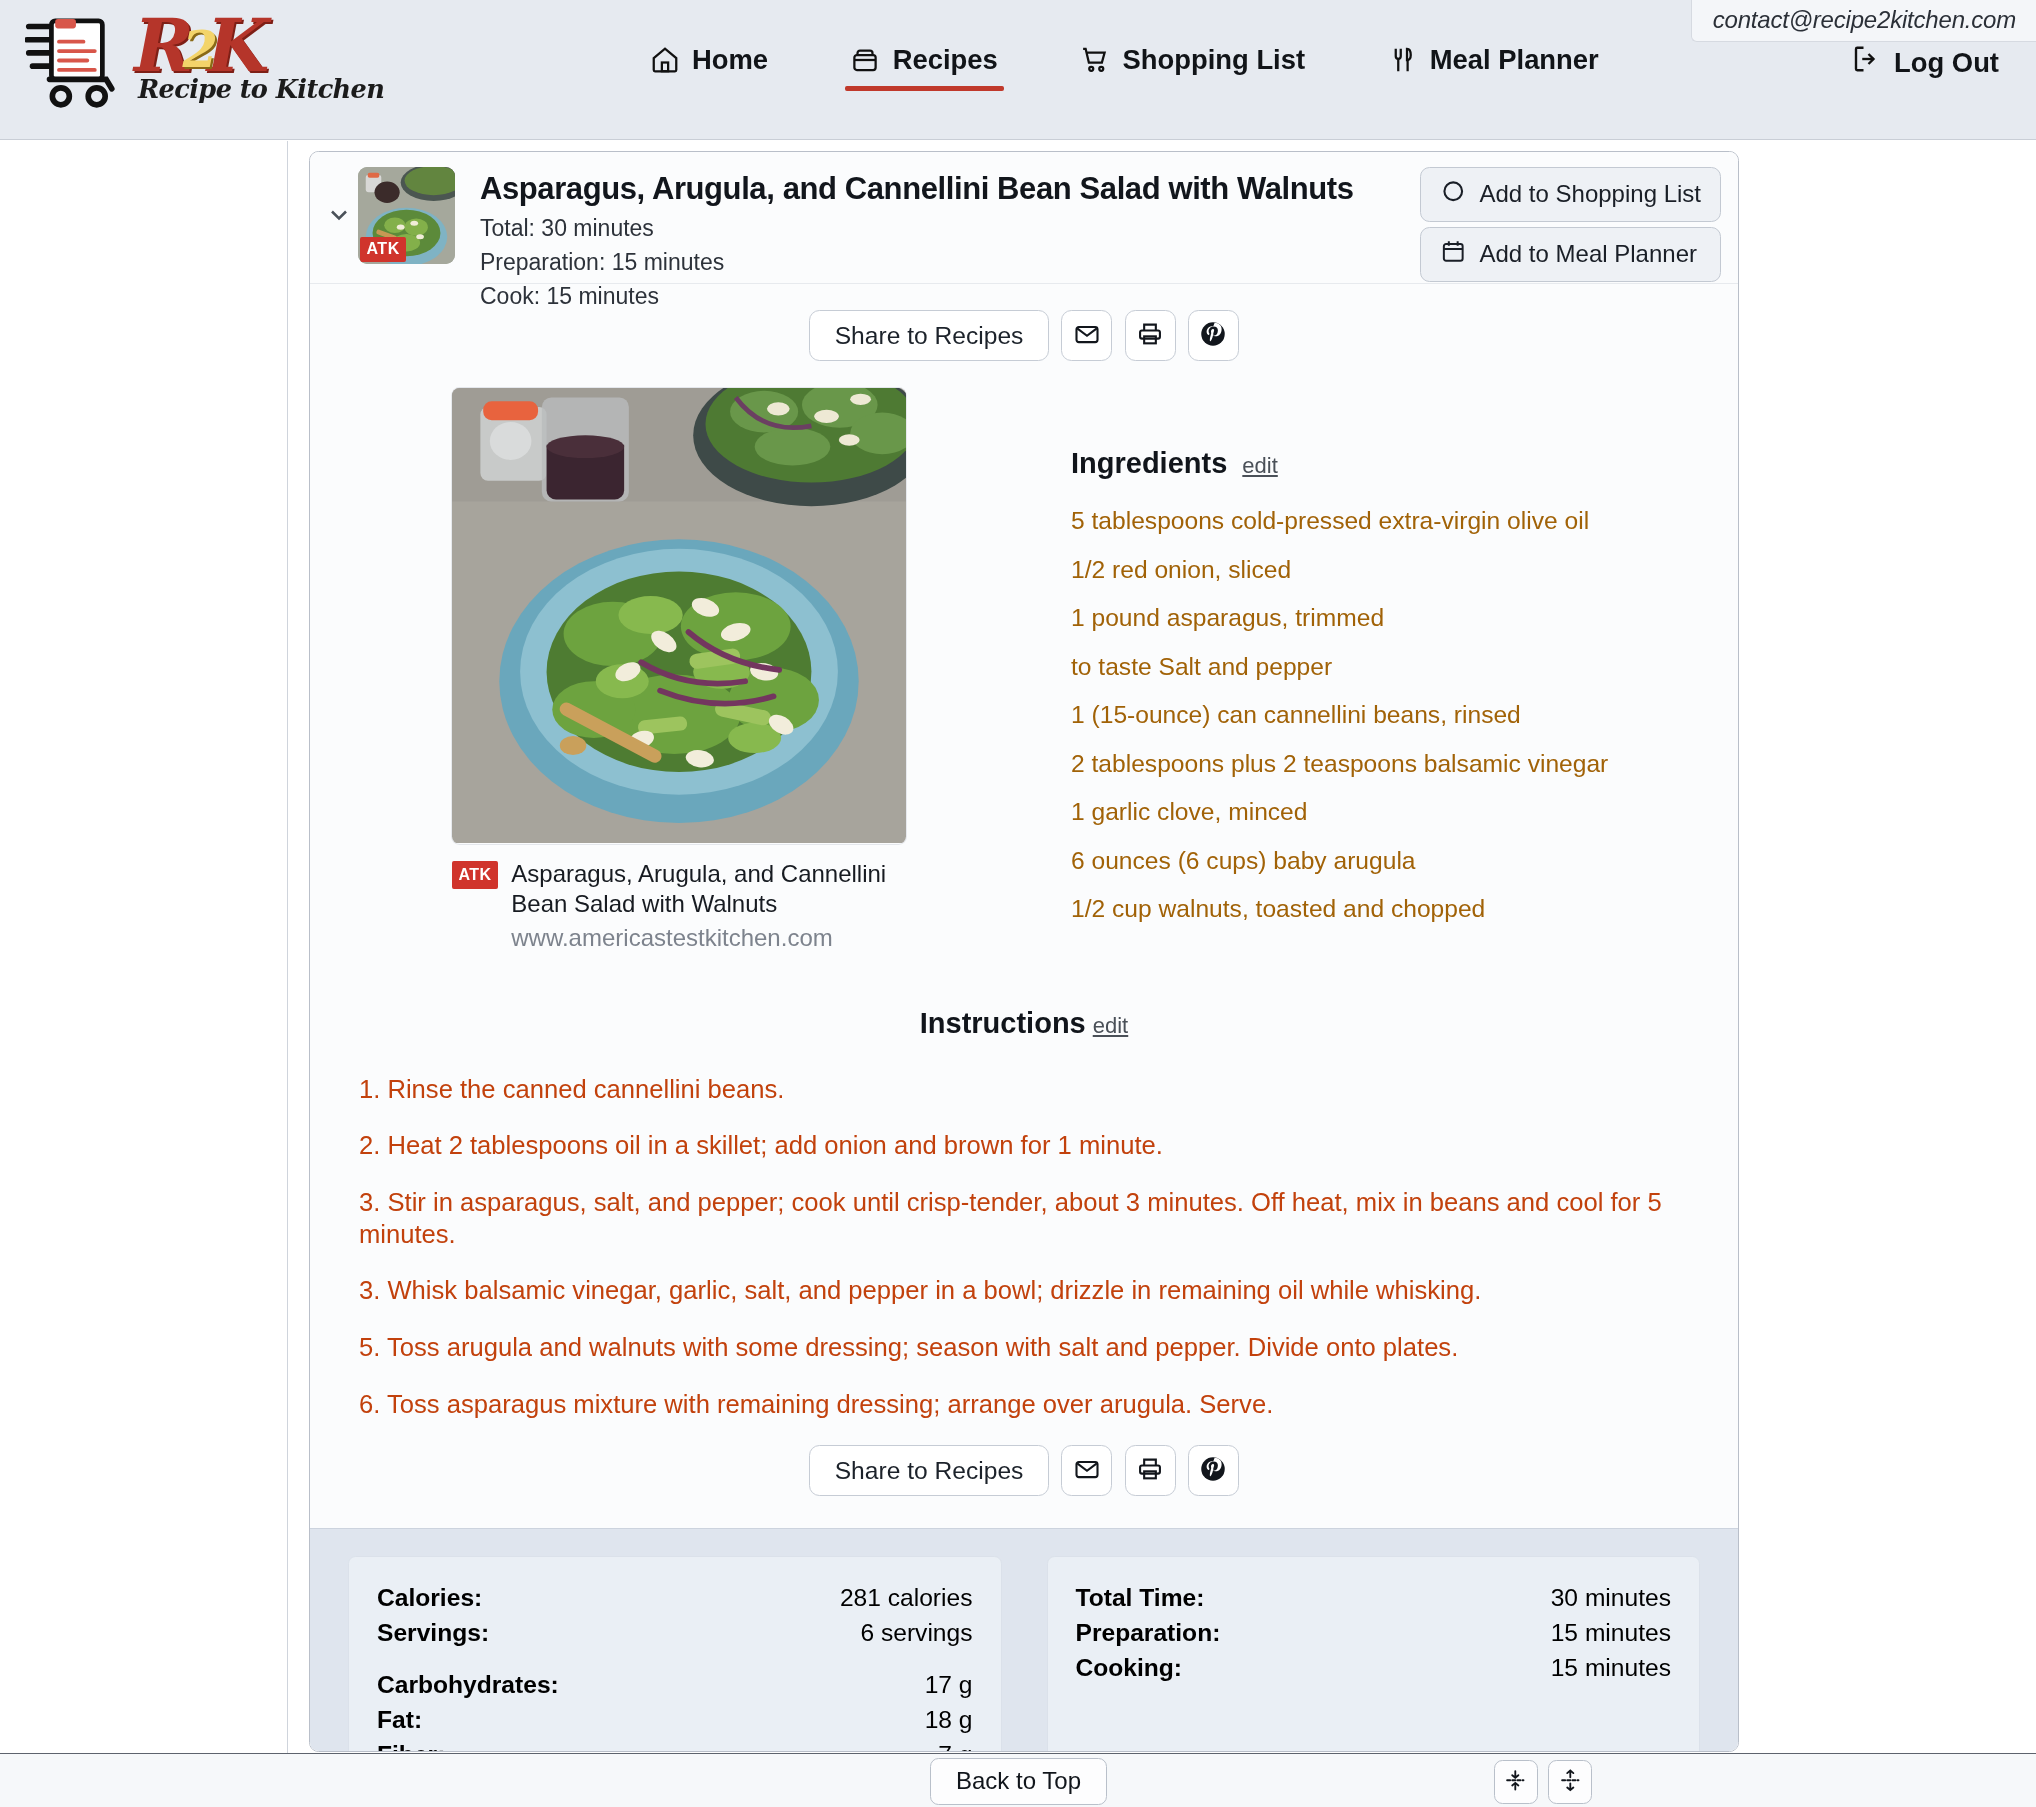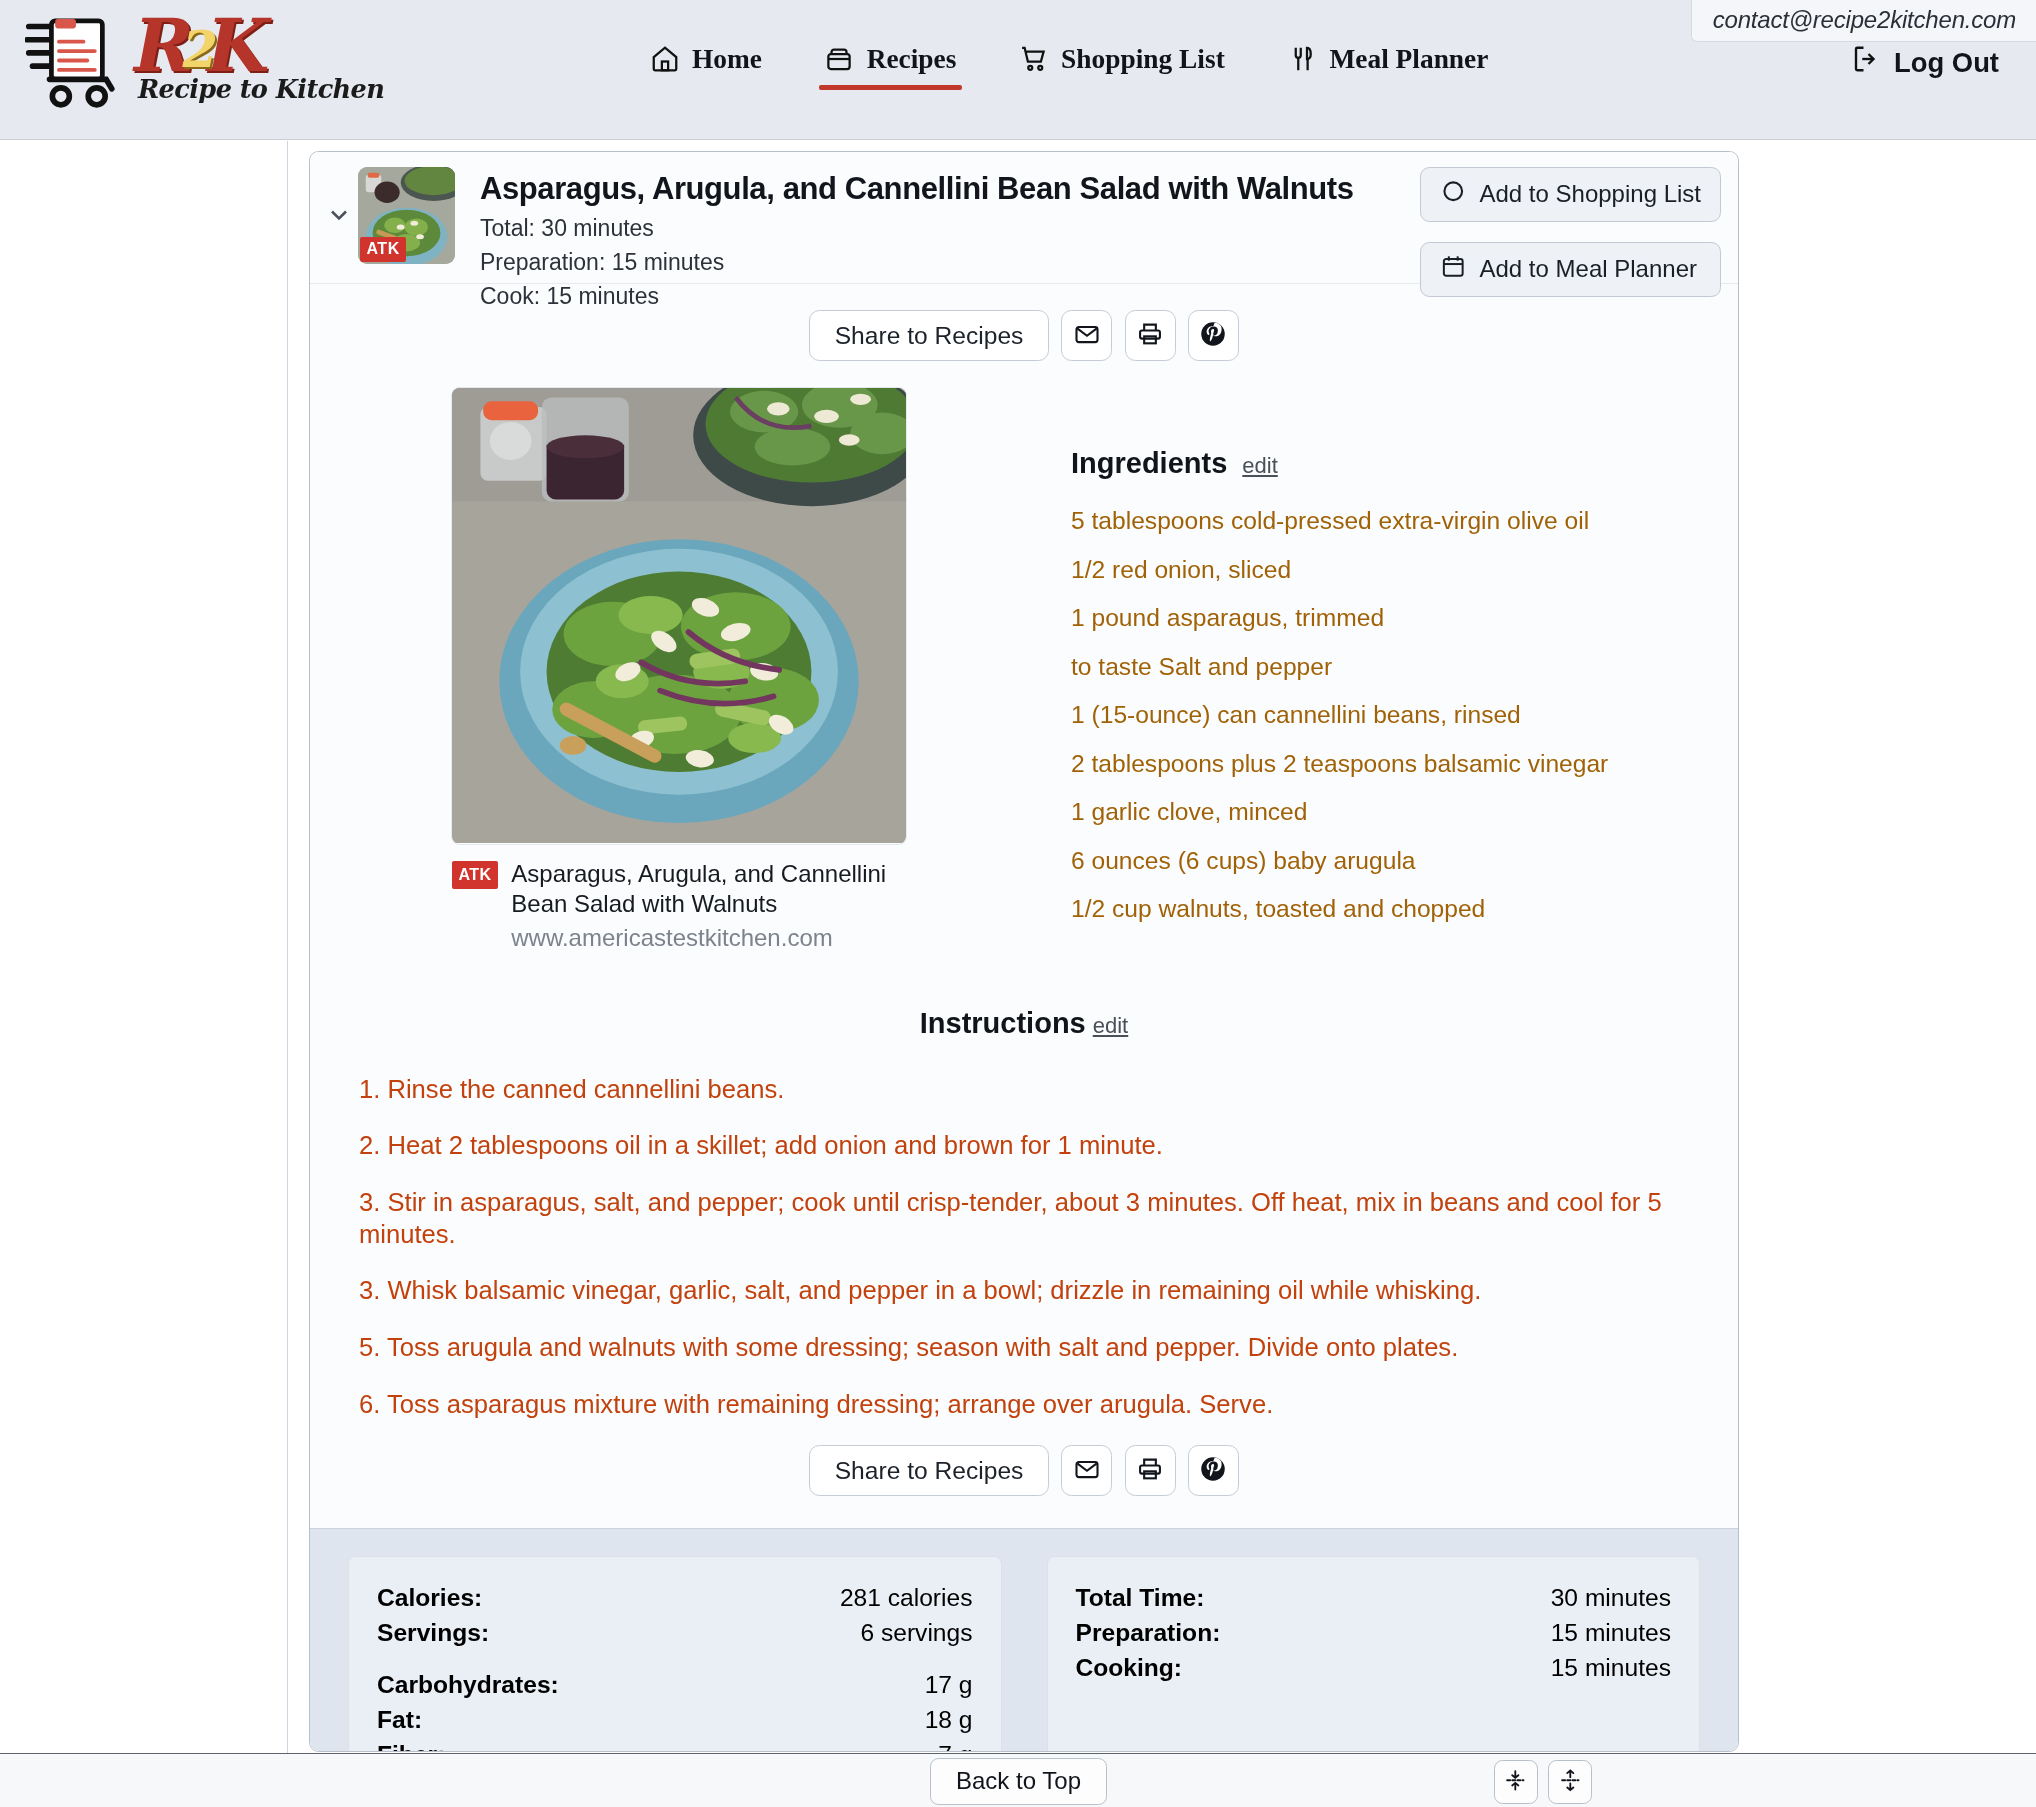--- a/index.html
+++ b/index.html
@@ -52,21 +52,21 @@
   }
   .tagline {
     font-family: "DejaVu Serif", serif;
     font-weight: bold; font-style: italic;
     font-size: 25.6px; color: #1b1b1b; letter-spacing: -0.6px;
     margin-top: -5.7px; padding-left: 3.8px;
   }
 
   .nav {
     position: absolute; left: 644px; top: 42px;
-    display: flex; align-items: flex-start; gap: 51px; font-family: Liberation Serif, serif;
+    display: flex; align-items: flex-start; gap: 71px;
   }
   .nav-item {
     display: flex; align-items: center; gap: 12.3px;
     padding: 1.9px 5.7px 17px 5.7px;
     font-size: 27.4px; font-weight: bold; color: #111418;
     position: relative;
     cursor: pointer;
   }
   .nav-item.active::after {
     content: ""; position: absolute; left: 0; right: 0; bottom: 1.9px;
@@ -125,21 +125,21 @@
   .rec-title {
     position: absolute; left: 170px; top: 19px;
     font-size: 31px; font-weight: bold; color: #12161c; letter-spacing: -0.4px;
   }
   .rec-times {
     position: absolute; left: 170px; top: 59px;
     font-size: 23px; color: #2d323a; line-height: 1.48;
   }
   .head-actions {
     position: absolute; right: 17px; top: 15px;
-    display: flex; flex-direction: column; gap: 20px; align-items: stretch;
+    display: flex; flex-direction: column; gap: 5px; align-items: stretch;
   }
   .btn-out {
     display: flex; align-items: center; gap: 13.2px;
     background: #eef1f5; border: 0.9px solid #c3c9d2; border-radius: 9.5px;
     padding: 10.4px 19px; font-size: 24px; color: #1a1f27; cursor: pointer;
     white-space: nowrap;
   }
 
   
   .share-row {

